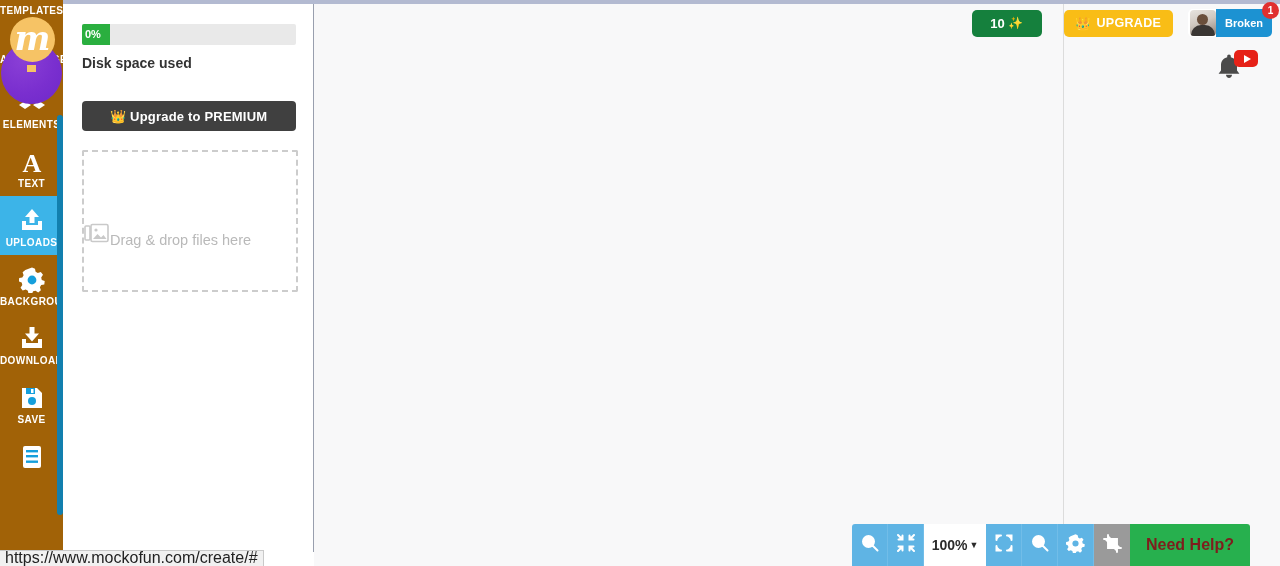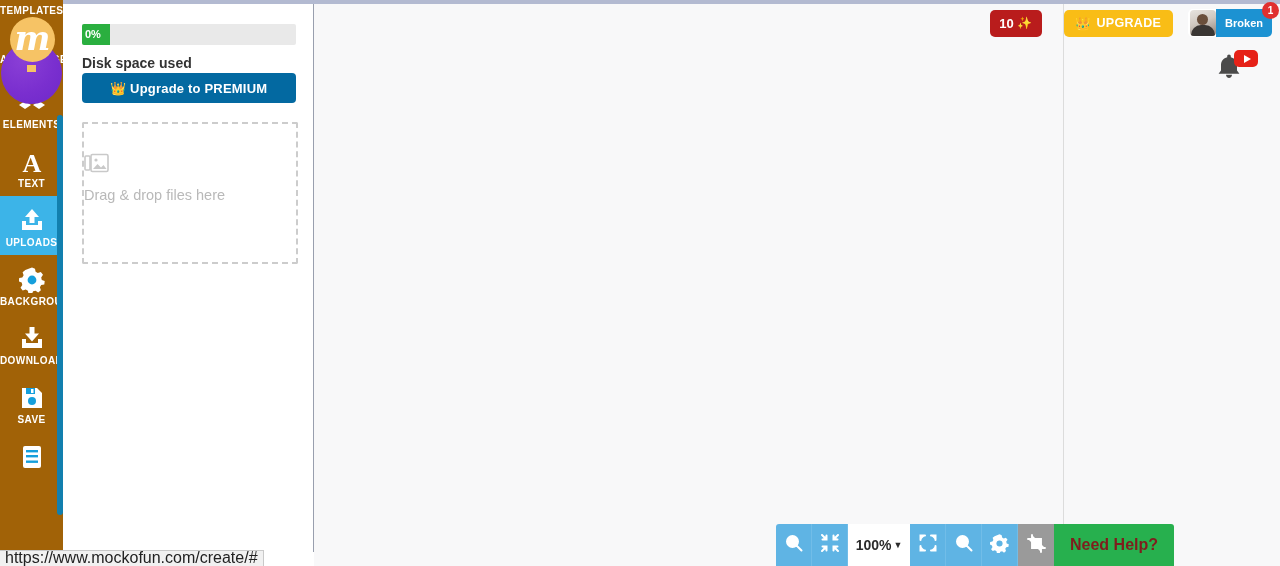--- a/index.html
+++ b/index.html
@@ -138,41 +138,41 @@
     text-align: left;
     font-size: 14px;
     font-weight: bold;
     color: #333333;
     margin-top: 10px;
   }
 
   .btn-premium {
     display: block;
     width: 214px; height: 30px;
-    margin-top: 2px;
-    background: #0369a1;
+    margin-top: 30px;
+    background: #404040;
     color: #ffffff;
     border: none;
     border-radius: 4px;
     font-size: 13px;
     font-weight: bold;
     font-family: "Liberation Sans", sans-serif;
     cursor: pointer;
     letter-spacing: .2px;
   }
   .btn-premium .crown { color: #f7c52e; margin-right: 3px; }
 
   .dropzone {
     margin-top: 19px;
     width: 216px; height: 142px;
     border: 2px dashed #cccccc;
     border-radius: 2px;
     display: flex;
-    flex-direction: column;
-    align-items: flex-start;
+    flex-direction: row;
+    align-items: center;
     justify-content: flex-start;
     padding-top: 28px;
   }
   .dz-icon { color: #c9c9c9; }
   .dz-text {
     margin-top: 9px;
     font-size: 14.5px;
     color: #b9b9b9;
   }
   .btn-upload {
@@ -206,27 +206,27 @@
   .topright {
     position: absolute;
     right: 0px; top: 9px;
     height: 28px;
     display: flex;
     align-items: center;
     z-index: 30;
   }
   .credits-badge {
     height: 27px;
-    background: #b91c1c;
+    background: #15803d;
     color: #ffffff;
     border-radius: 5px;
     font-size: 13px;
     font-weight: bold;
     display: flex; align-items: center;
-    padding: 0 9px;
+    padding: 0 18px;
     gap: 4px;
     cursor: pointer;
   }
   .credits-badge .spark { color: #ffc72e; font-size: 12px; }
   .upgrade-btn {
     height: 27px;
     margin-left: 22px;
     background: #f9bd16;
     color: #ffffff;
     border: none;
@@ -318,21 +318,21 @@
     width: 0; height: 0;
     border-left: 7px solid #ffffff;
     border-top: 4.5px solid transparent;
     border-bottom: 4.5px solid transparent;
     margin-left: 2px;
   }
 
   
   .bottom-toolbar {
     position: absolute;
-    left: 776px; bottom: 0px;
+    left: 852px; bottom: 0px;
     height: 42px;
     display: flex;
     z-index: 30;
     border-radius: 3px 3px 0 0;
     overflow: hidden;
   }
   .tb-btn {
     width: 36px; height: 42px;
     background: #5fb4e4;
     display: flex; align-items: center; justify-content: center;

